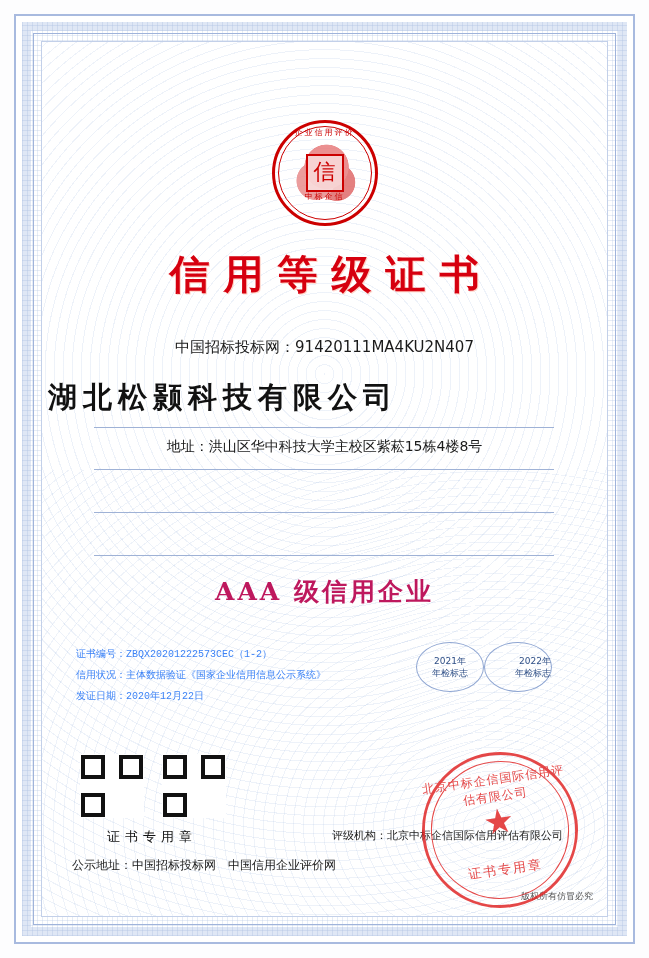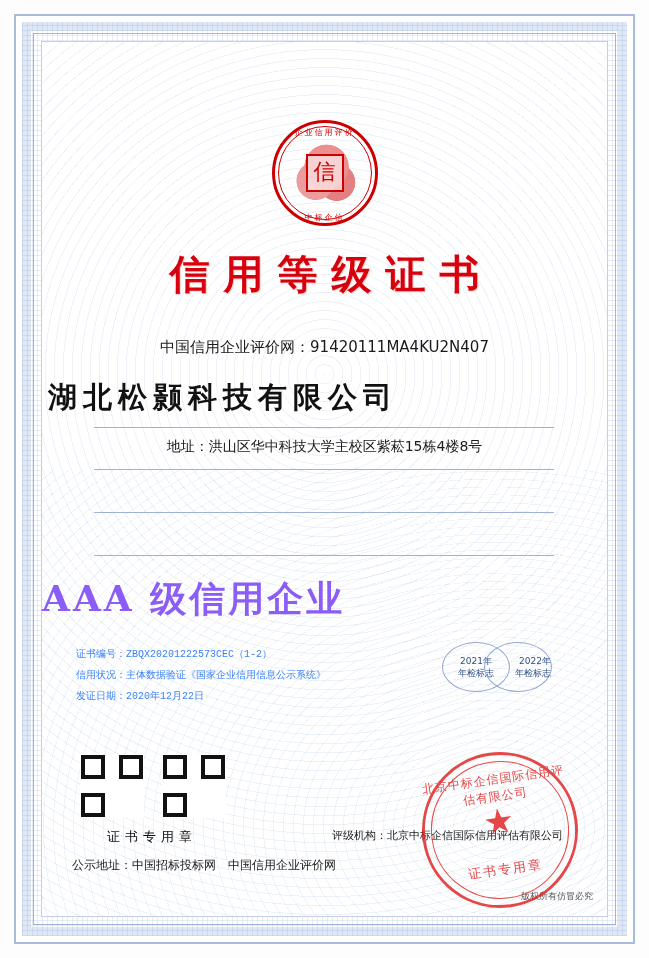--- a/index.html
+++ b/index.html
@@ -135,21 +135,21 @@
   .emblem-text-top, .emblem-text-bottom {
     position: absolute;
     left: 0; width: 106px;
     text-align: center;
     color: #cc0000;
     font-size: 8px;
     letter-spacing: 2px;
     font-family: "DejaVu Sans", sans-serif;
   }
   .emblem-text-top { top: 7px; }
-  .emblem-text-bottom { bottom: 3px; }
+  .emblem-text-bottom { bottom: 24px; }
 
   
   .main-title {
     position: absolute;
     top: 205px;
     width: 565px;
     text-align: center;
     font-size: 40px;
     font-weight: bold;
     letter-spacing: 14px;
@@ -210,24 +210,24 @@
     text-align: center;
     font-size: 17px;
     color: #111111;
     font-family: "DejaVu Sans", sans-serif;
   }
 
   .grade {
     position: absolute;
     top: 533px;
     width: 565px;
-    text-align: left;
-    font-size: 36px;
+    text-align: center;
+    font-size: 25px;
     font-weight: bold;
-    color: #8b5cf6;
+    color: #be185d;
     letter-spacing: 3px;
     font-family: "DejaVu Serif", serif;
   }
 
   
   .details {
     position: absolute;
     left: 34px;
     top: 602px;
     font-size: 10px;
@@ -245,21 +245,21 @@
     border: 1px solid #8fa6d2;
     border-radius: 50%;
     text-align: center;
     font-size: 9px;
     line-height: 12px;
     color: #2f4f86;
     font-family: "DejaVu Sans", sans-serif;
     padding-top: 12px;
     box-sizing: border-box;
   }
-  .year-seal-1 { left: 400px; top: 600px; }
+  .year-seal-1 { left: 374px; top: 600px; }
   .year-seal-2 { left: 442px; top: 600px; text-align: right; }
 
   
   .qr {
     position: absolute;
     width: 62px;
     height: 62px;
     background-color: #ffffff;
     background-image:
       repeating-linear-gradient(90deg, #111 0 4px, #fff 4px 8px),
@@ -383,21 +383,21 @@
       <div class="emblem-ring"></div>
       <div class="emblem-ring2"></div>
       <div class="emblem-map"></div>
       <div class="emblem-text-top">企业信用评价</div>
       <div class="emblem-center">信</div>
       <div class="emblem-text-bottom">中标企信</div>
     </div>
 
     <div class="main-title">信用等级证书</div>
 
-    <div class="credit-code">中国信用企业评价网：91420111MA4KU2N407</div>
+    <div class="credit-code">中国招标投标网：91420111MA4KU2N407</div>
 
     <div class="company-name">湖北松颢科技有限公司</div>
     <div class="rule rule-1"></div>
     <div class="address">地址：洪山区华中科技大学主校区紫菘15栋4楼8号</div>
     <div class="rule rule-2"></div>
     <div class="rule rule-3"></div>
     <div class="rule rule-4"></div>
 
     <div class="grade">AAA 级信用企业</div>
 

